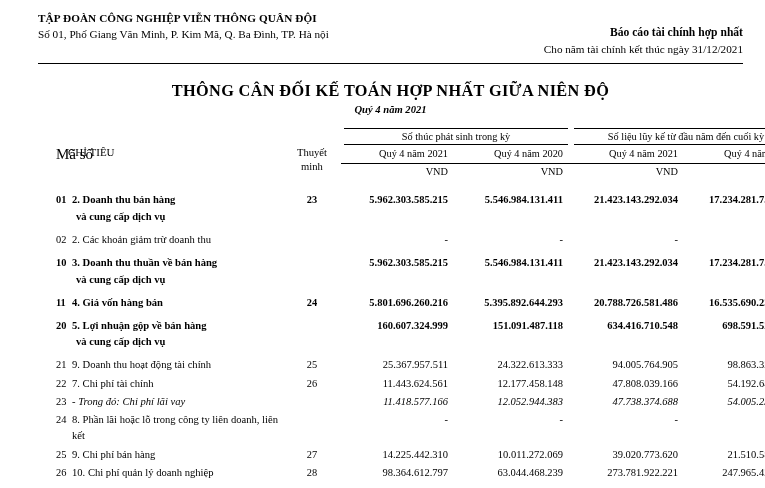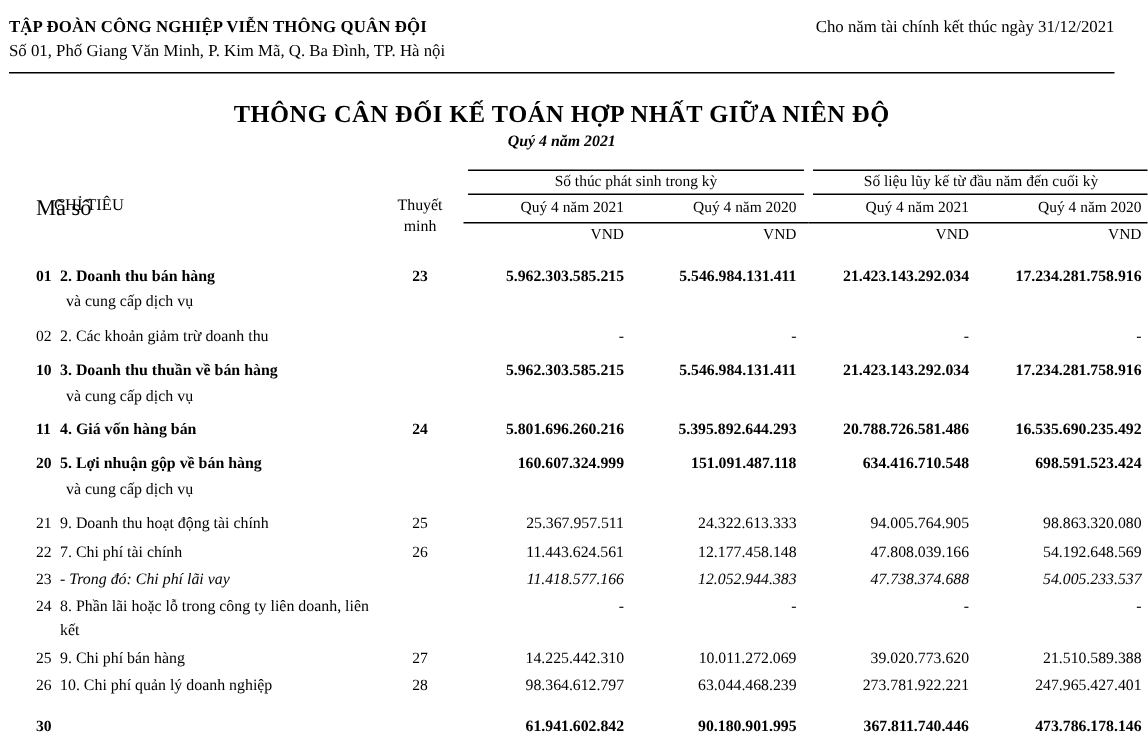--- a/index.html
+++ b/index.html
@@ -12,21 +12,21 @@
     height: 488px;
     font-family: "Liberation Serif", "DejaVu Serif", serif;
     color: #000000;
     overflow: hidden;
   }
   .page {
     position: relative;
     width: 765px;
     height: 486px;
     box-sizing: border-box;
-    padding: 10px 22px 0 6px;
+    padding: 10px 22px 0 38px;
   }
 
   
   .letterhead {
     display: flex;
     justify-content: space-between;
     align-items: flex-start;
   }
   .lh-left { text-align: left; }
   .lh-right { text-align: right; }
@@ -176,36 +176,37 @@
 
   tr.ital td.code { font-style: normal; }
   tr.ital td.label,
   tr.ital td.num { font-style: italic; }
 
   .cont-line {
     font-size: 10.6px;
     padding-left: 4px;
     padding-top: 1px;
   }
-  .cont-line.b { font-weight: normal; }
+  .cont-line.b { font-weight: bold; }
 
   tr.gap-sm td { padding-top: 7px !important; }
   tr.gap-md td { padding-top: 11px !important; }
 </style>
 </head>
 <body>
 
 <div class="page">
 
   <div class="letterhead">
     <div class="lh-left">
       <div class="lh-line1">TẬP ĐOÀN CÔNG NGHIỆP VIỄN THÔNG QUÂN ĐỘI</div>
       <div class="lh-line3">Số 01, Phố Giang Văn Minh, P. Kim Mã, Q. Ba Đình, TP. Hà nội</div>
     </div>
     <div class="lh-right">
+      <div class="lh-line2">Báo cáo tài chính hợp nhất</div>
       <div class="lh-line3">Cho năm tài chính kết thúc ngày 31/12/2021</div>
     </div>
   </div>
 
   <hr class="rule-main">
 
   <div class="title-block">
     <div class="doc-title">THÔNG CÂN ĐỐI KẾ TOÁN HỢP NHẤT GIỮA NIÊN ĐỘ</div>
     <div class="doc-subtitle">Quý 4 năm 2021</div>
   </div>

